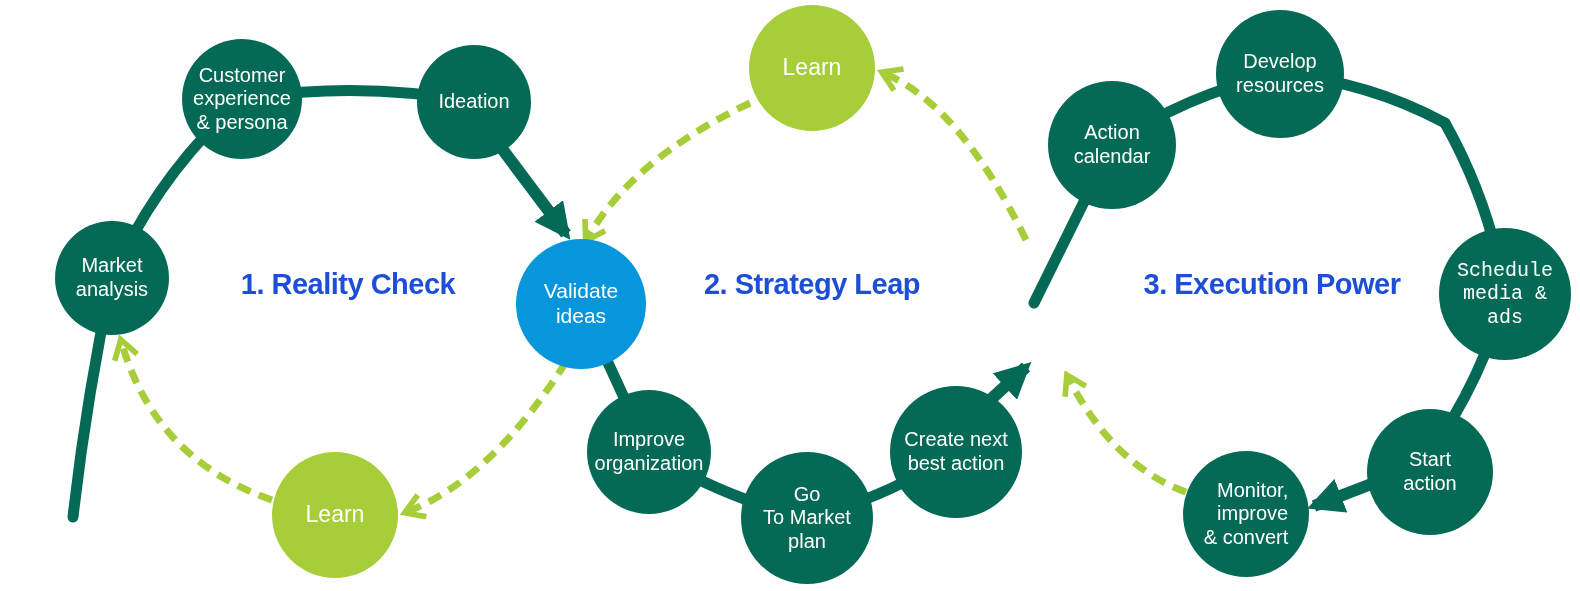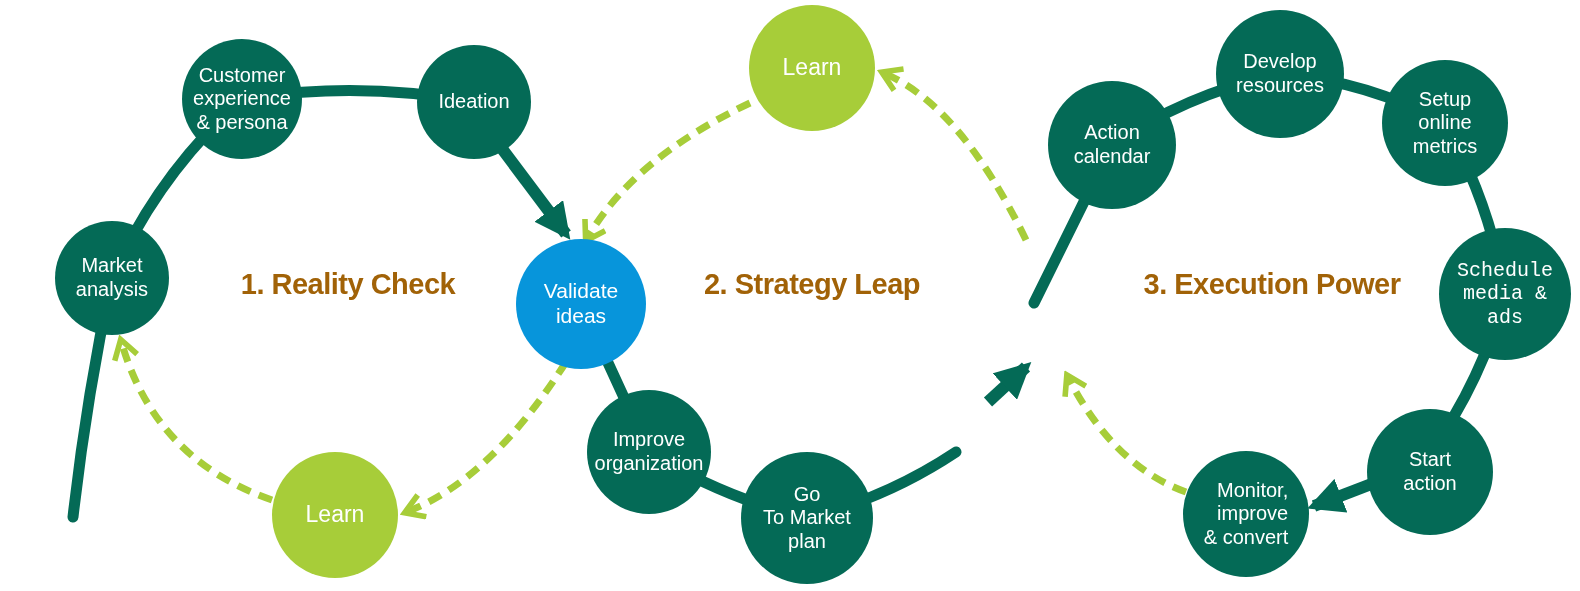--- a/index.html
+++ b/index.html
@@ -24,21 +24,21 @@
     color:#ffffff;
     font-size:20px;line-height:1.18;
     font-weight:400;
   }
   .node.step{background:#046a56;}
   .node.learn{background:#a7cd39;font-size:23px;text-align:right;}
   .node.validate{background:#0795db;font-size:21px;}
   .phase{
     position:absolute;
     transform:translate(-50%,-50%);
-    color:#a16207;
+    color:#1d4ed8;
     font-weight:700;
     font-size:29px;
     letter-spacing:-0.5px;
     white-space:nowrap;
   }
   
   #n-customer-experience{left:242px;top:99px;width:120px;height:120px;}
   #n-ideation{left:474px;top:102px;width:114px;height:114px;}
   #n-market-analysis{left:112px;top:278px;width:114px;height:114px;}
   #n-marketing-gap-scan{left:73px;top:517px;width:116px;height:116px;}
@@ -105,27 +105,26 @@
 analysis</div>
   <div class="node learn" id="n-learn-reality">Learn</div>
   <div class="node validate" id="n-validate-ideas">Validate
 ideas</div>
   <div class="node learn" id="n-learn-strategy">Learn</div>
   <div class="node step" id="n-improve-organization">Improve
 organization</div>
   <div class="node step" id="n-go-to-market-plan">Go
 To Market
 plan</div>
+  <div class="node step" id="n-create-next-best-action">Create next
+best action</div>
   <div class="node step" id="n-action-calendar">Action
 calendar</div>
   <div class="node step" id="n-develop-resources">Develop
 resources</div>
-  <div class="node step" id="n-setup-online-metrics">Setup
-online
-metrics</div>
   <div class="node step" id="n-schedule-media-ads">Schedule
 media &amp; ads</div>
   <div class="node step" id="n-start-action">Start
 action</div>
   <div class="node step" id="n-monitor-improve-convert">Monitor,
 improve
 &amp; convert</div>
 
   <div class="phase" id="t-phase-1">1. Reality Check</div>
   <div class="phase" id="t-phase-2">2. Strategy Leap</div>

